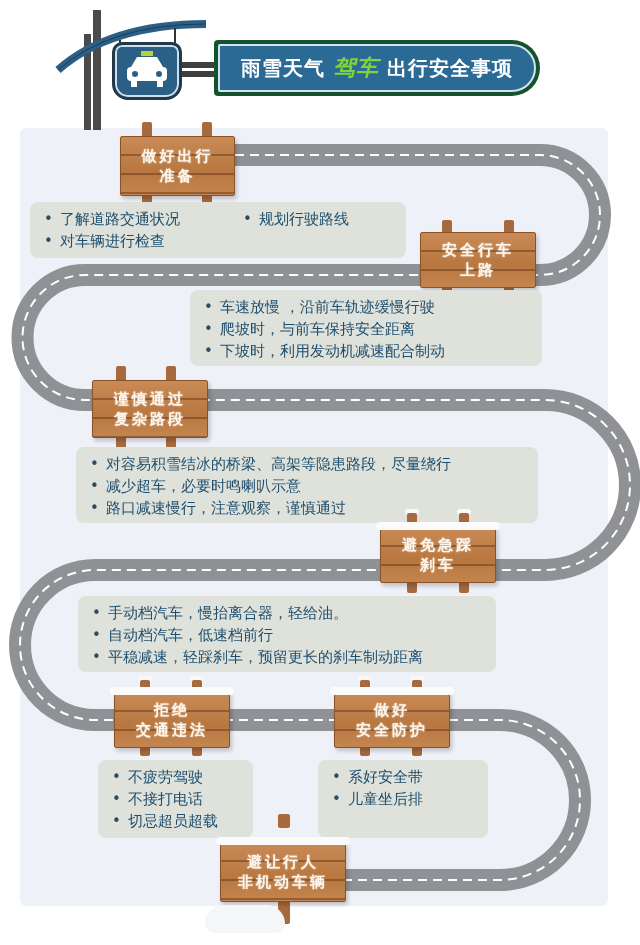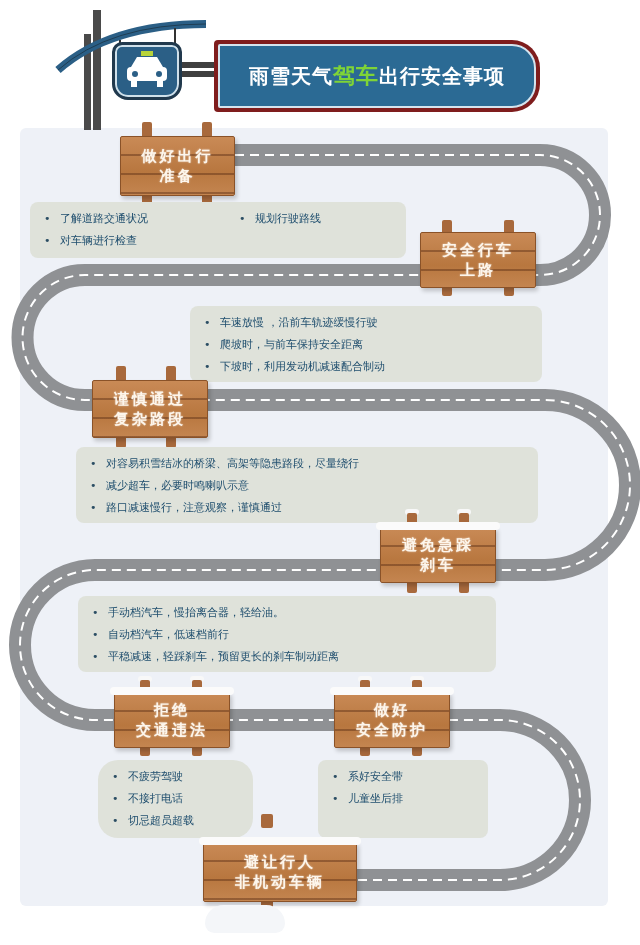--- a/index.html
+++ b/index.html
@@ -14,29 +14,29 @@
   
   .post-vertical { position: absolute; background: #4a4a4a; }
   .arch { position: absolute; left: 50px; top: 14px; }
   .icon-plate {
     position: absolute; left: 112px; top: 42px; width: 70px; height: 58px;
     background: #2b5f86; border: 3px solid #21394d; border-radius: 10px 10px 16px 16px;
     box-shadow: inset 0 0 0 2px #cfe0ea;
   }
   .bar-link { position: absolute; left: 182px; top: 62px; width: 34px; height: 6px; background: #3f3f3f; box-shadow: 0 9px 0 #3f3f3f; }
   .title-sign {
-    position: absolute; left: 214px; top: 40px; width: 326px; height: 72px;
-    background: #7f1d1d; border-radius: 4px 28px 28px 4px; padding: 4px; text-align: right;
+    position: absolute; left: 214px; top: 40px; width: 326px; height: 56px;
+    background: #14532d; border-radius: 4px 28px 28px 4px; padding: 4px; text-align: right;
   }
   .title-inner {
     width: 100%; height: 100%; background: #2b6a94; border: 2px solid #d4e4ee;
     border-radius: 2px 24px 24px 2px; display: flex; align-items: center; justify-content: center;
     color: #ffffff; font-weight: bold; font-size: 20px; letter-spacing: 1px;
   }
-  .title-accent { color: #7fd437; font-family: "DejaVu Serif", serif; font-size: 22px; margin: 0 0; }
+  .title-accent { color: #7fd437; font-family: "DejaVu Serif", serif; font-style: italic; font-size: 22px; margin: 0 8px; }
 
   
   svg.road { position: absolute; left: 0; top: 0; }
 
   
   .sign { position: absolute; }
   .sign .leg { position: absolute; width: 10px; background: #a8693c; border-radius: 2px; }
   .sign .cap { position: absolute; width: 14px; height: 6px; background: #f8f8f8; border-radius: 6px; }
   .sign .board {
     position: absolute; left: 0; top: 0; width: 100%; height: 100%;
@@ -47,21 +47,21 @@
     box-shadow: 2px 3px 4px rgba(0,0,0,0.2);
     display: flex; flex-direction: column; align-items: center; justify-content: center;
     color: #fdf6ec; font-weight: bold; font-size: 15px; line-height: 20px; letter-spacing: 3px;
     text-shadow: 0 0 2px rgba(255,255,255,0.6);
   }
   .sign .snow { position: absolute; left: -4px; top: -5px; right: -4px; height: 8px; background: #fbfbfb; border-radius: 8px; }
 
   
   .tbox {
     position: absolute; background: #dfe2da; border-radius: 8px;
-    color: #1f4e6e; font-size: 11px; line-height: 22px; padding: 6px 12px;
+    color: #1f4e6e; font-size: 15px; line-height: 22px; padding: 6px 12px;
   }
   .tbox ul { list-style: none; }
   .tbox li { position: relative; padding-left: 18px; white-space: nowrap; }
   .tbox li::before { content: "•"; position: absolute; left: 2px; color: #2a4d63; }
   .tbox li.noBullet::before { content: ""; }
   .grid2 { display: grid; grid-template-columns: auto auto; column-gap: 16px; }
 
   .snowpile { position: absolute; left: 205px; top: 905px; width: 80px; height: 28px; background: #f4f6f9; border-radius: 40px 40px 20px 20px; }
 </style>
 </head>
@@ -133,21 +133,21 @@
 
 <div class="sign" style="left:420px;top:232px;width:116px;height:56px;">
   <div class="leg" style="left:22px;top:-12px;height:76px;"></div>
   <div class="leg" style="left:84px;top:-12px;height:76px;"></div>
   <div class="board">
     <span>安全行车</span>
     <span>上路</span>
   </div>
 </div>
 
-<div class="tbox" style="left:190px;top:306px;width:352px;height:76px;">
+<div class="tbox" style="left:190px;top:290px;width:352px;height:76px;">
   <ul>
     <li>车速放慢 ，沿前车轨迹缓慢行驶</li>
     <li>爬坡时，与前车保持安全距离</li>
     <li>下坡时，利用发动机减速配合制动</li>
   </ul>
 </div>
 
 <div class="sign" style="left:92px;top:380px;width:116px;height:58px;">
   <div class="leg" style="left:24px;top:-14px;height:82px;"></div>
   <div class="leg" style="left:74px;top:-14px;height:82px;"></div>
@@ -190,21 +190,21 @@
   <div class="cap" style="left:76px;top:-16px;"></div>
   <div class="leg" style="left:26px;top:-12px;height:76px;"></div>
   <div class="leg" style="left:78px;top:-12px;height:76px;"></div>
   <div class="board">
     <span>拒绝</span>
     <span>交通违法</span>
   </div>
   <div class="snow"></div>
 </div>
 
-<div class="tbox" style="left:98px;top:760px;width:155px;height:78px;border-radius:20px;">
+<div class="tbox" style="left:98px;top:760px;width:155px;height:78px;">
   <ul>
     <li>不疲劳驾驶</li>
     <li>不接打电话</li>
     <li>切忌超员超载</li>
   </ul>
 </div>
 
 <div class="sign" style="left:334px;top:692px;width:116px;height:56px;">
   <div class="cap" style="left:24px;top:-16px;"></div>
   <div class="cap" style="left:76px;top:-16px;"></div>
@@ -217,21 +217,21 @@
   <div class="snow"></div>
 </div>
 
 <div class="tbox" style="left:318px;top:760px;width:170px;height:78px;">
   <ul>
     <li>系好安全带</li>
     <li>儿童坐后排</li>
   </ul>
 </div>
 
-<div class="sign" style="left:203px;top:842px;width:154px;height:60px;">
+<div class="sign" style="left:220px;top:842px;width:126px;height:60px;">
   <div class="leg" style="left:58px;top:-28px;height:14px;width:12px;"></div>
   <div class="leg" style="left:58px;top:56px;height:26px;width:12px;"></div>
   <div class="board">
     <span>避让行人</span>
     <span>非机动车辆</span>
   </div>
   <div class="snow"></div>
 </div>
 <div class="snowpile"></div>
 

